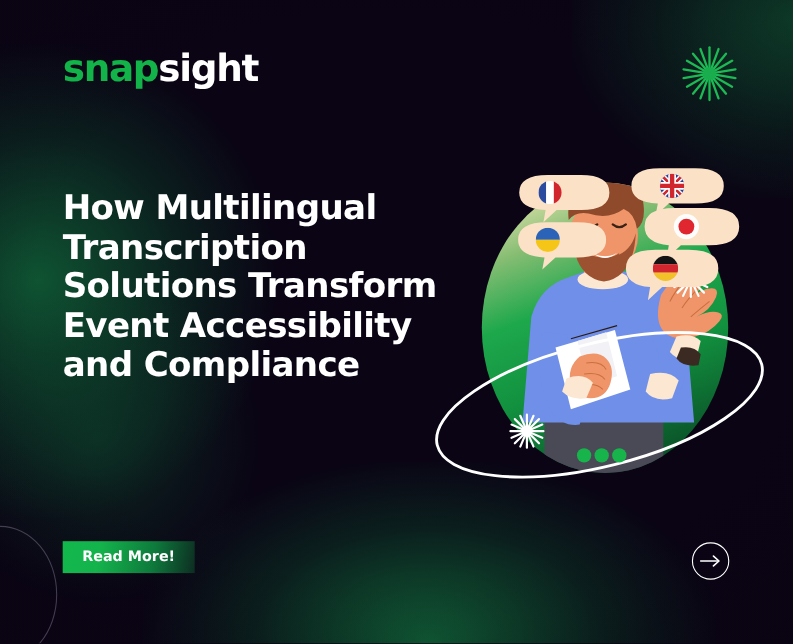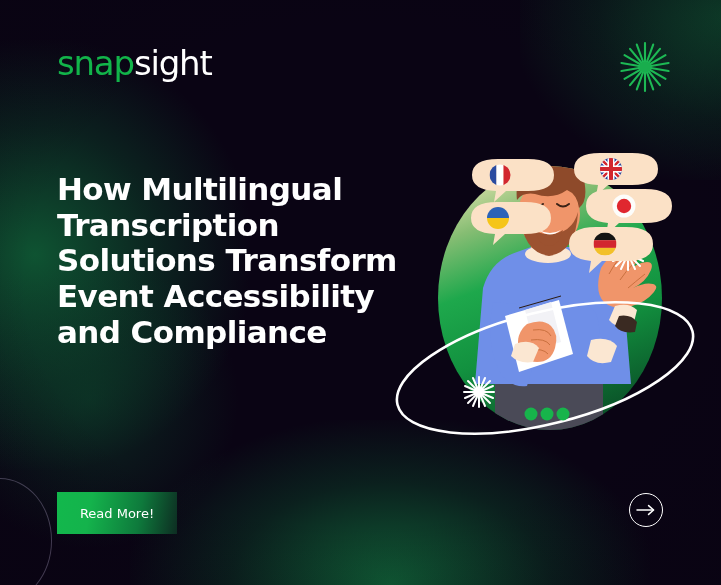--- a/index.html
+++ b/index.html
@@ -41,21 +41,21 @@
   .corner-arc {
     position:absolute; left:-52px; top:478px; width:104px; height:125px;
     border:1px solid rgba(175,165,200,0.34);
     border-radius:52px / 62px;
     pointer-events:none;
   }
 
   
   .logo {
     position:absolute; left:57px; top:46px;
-    font-size:34px; font-weight:400; letter-spacing:-1.2px;
+    font-size:34px; font-weight:700; letter-spacing:-1.2px;
     line-height:1; white-space:nowrap;
     font-family:"DejaVu Sans", sans-serif;
   }
   .logo .snap { color:#12b44a; }
   .logo .sight { color:#ffffff; }
 
   
   .starburst { position:absolute; left:619px; top:41px; width:52px; height:52px; }
 
   
@@ -67,23 +67,23 @@
   }
   
   .subcopy {
     position:absolute; left:57px; top:364px; width:300px;
     color:#e9e8ef; font-size:17.5px; font-weight:400; line-height:1.47;
     font-family:"DejaVu Sans", sans-serif;
   }
   
   .cta {
     position:absolute; left:57px; top:492px;
-    width:120px; height:42px;
+    width:120px; height:29px;
     background:linear-gradient(100deg,#12b84c 0%,#14b34c 28%,#0e7a3c 68%,#0d2d22 100%);
-    color:#ffffff; font-size:13px; font-weight:400;
+    color:#ffffff; font-size:13px; font-weight:700;
     display:flex; align-items:center; justify-content:center;
     border:none; cursor:pointer; white-space:nowrap;
     font-family:"DejaVu Sans", sans-serif;
   }
   
   .next-arrow {
     position:absolute; left:629px; top:493px; width:34px; height:34px;
     border:1.5px solid #ffffff; border-radius:50%;
     display:flex; align-items:center; justify-content:center;
     cursor:pointer; background:transparent;

